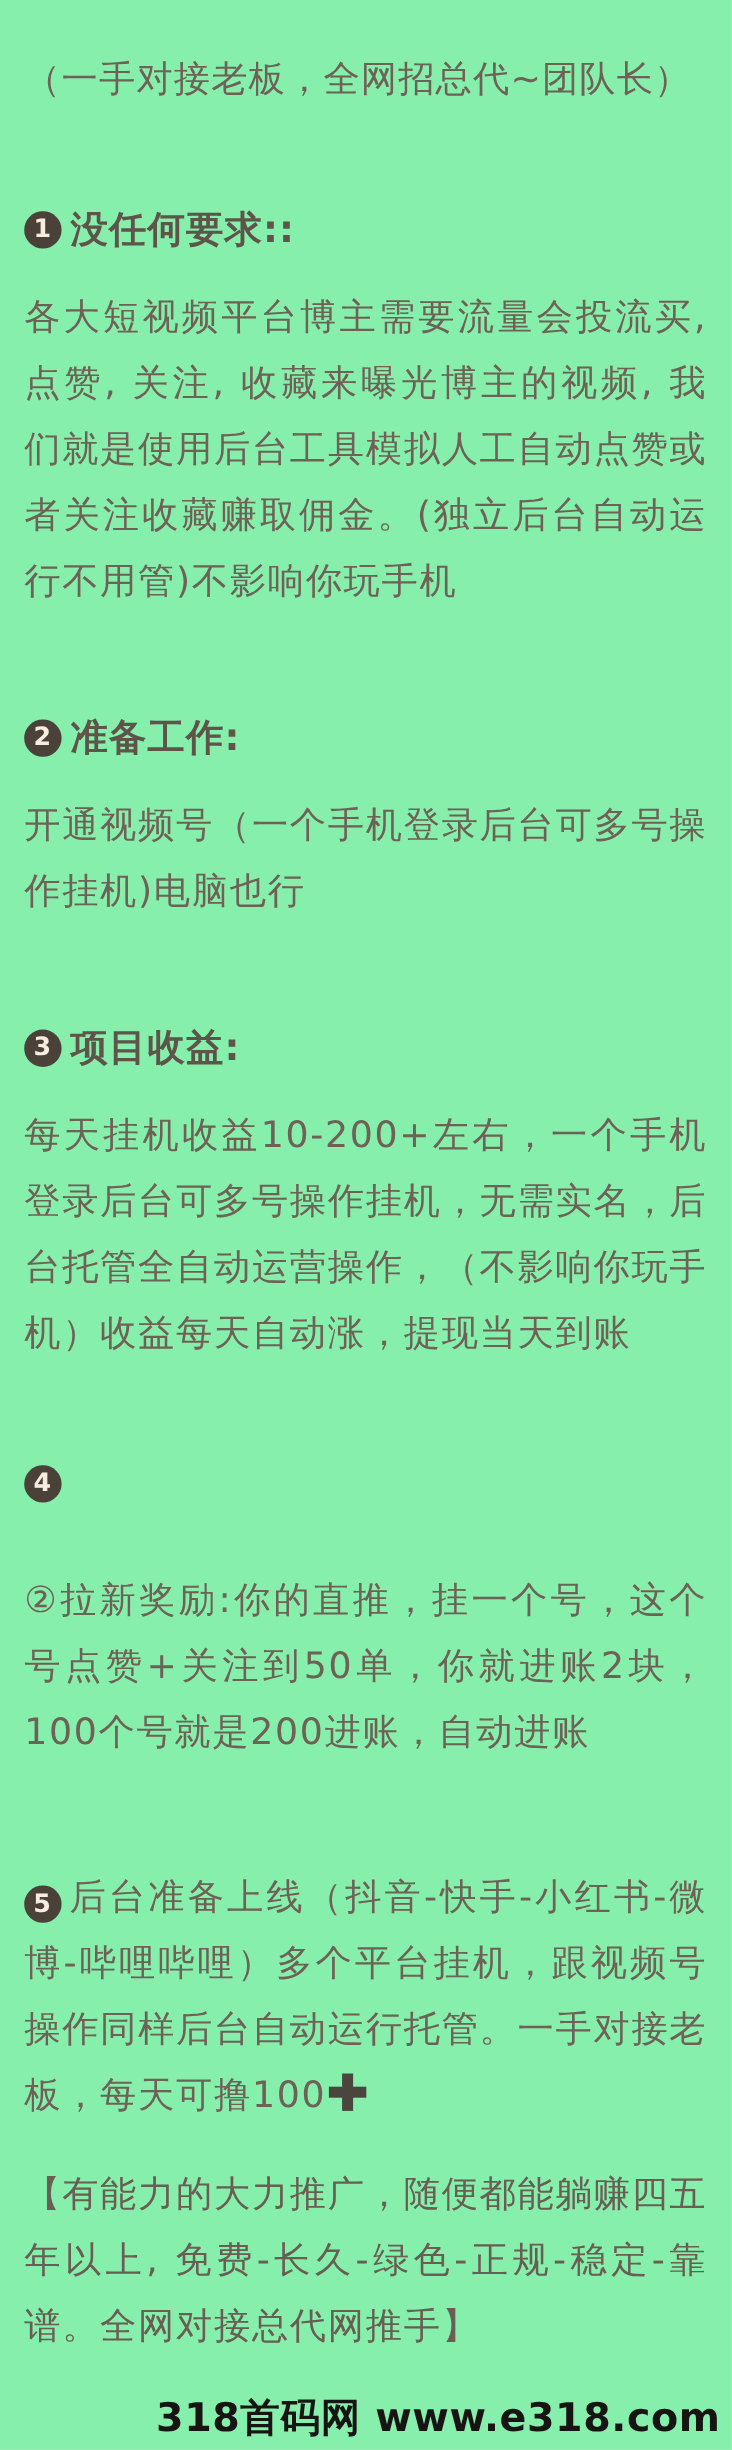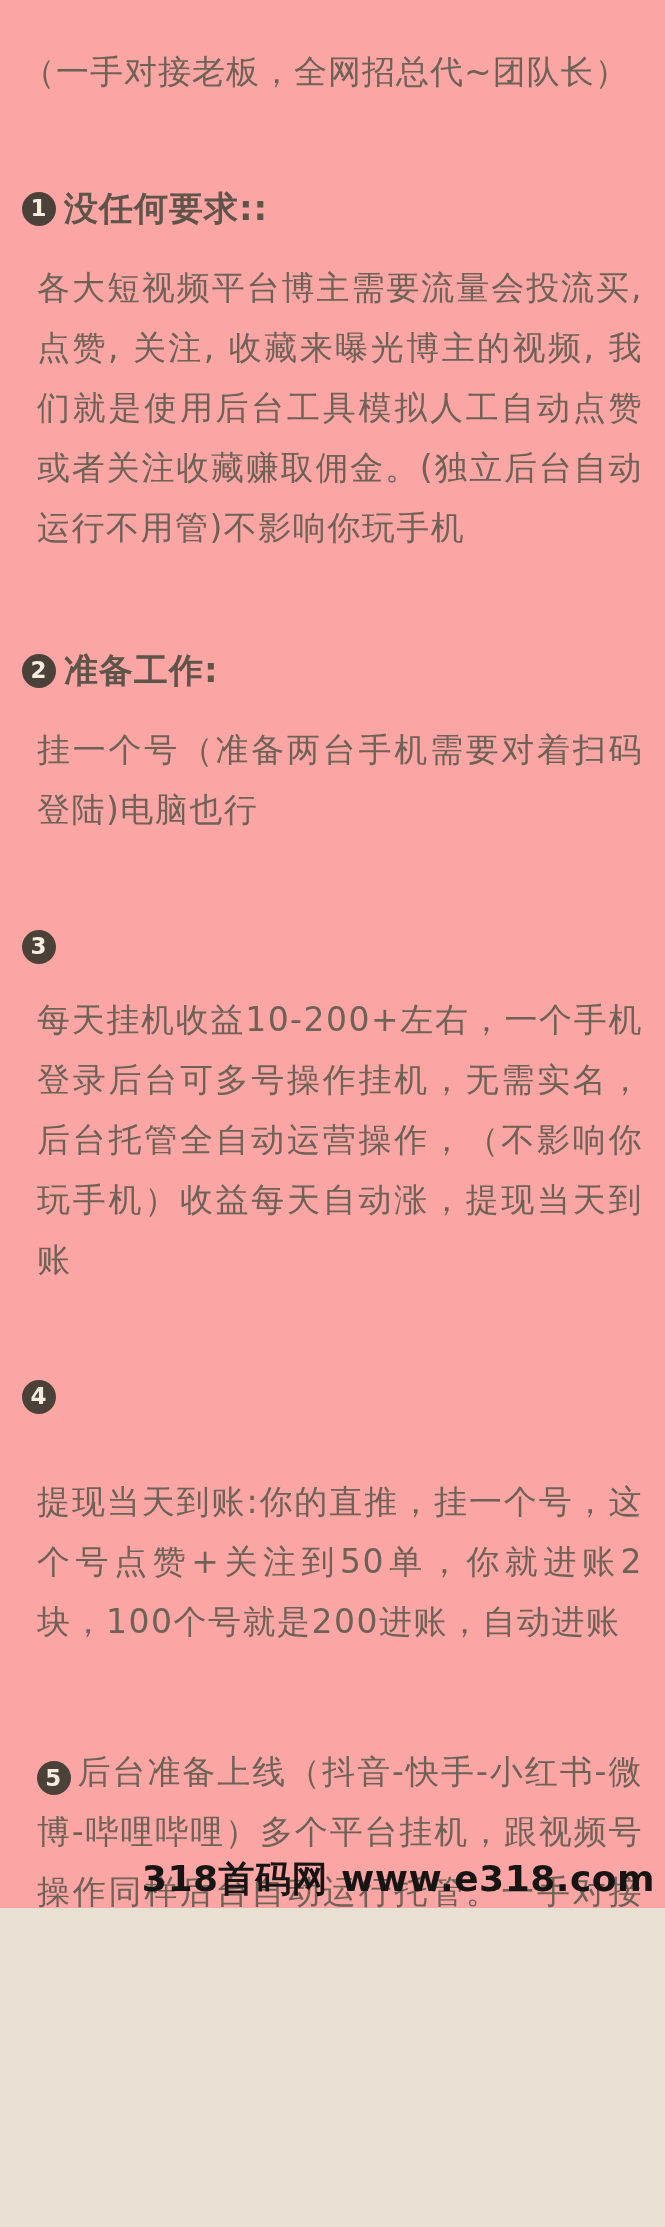--- a/index.html
+++ b/index.html
@@ -3,23 +3,23 @@
 <meta charset="utf-8">
 <style>
   html, body { margin: 0; padding: 0; }
   body {
     background: #e9dfd2;
     font-family: "DejaVu Sans", sans-serif;
   }
   .page {
     position: relative;
     width: 665px;
-    height: 1908px;
+    height: 2227px;
     margin: 0 auto;
-    background: #fca5a5;
+    background: #86efac;
     color: #6e6257;
     overflow: hidden;
     box-sizing: border-box;
     padding: 0 22px;
   }
   .header-line {
     padding-top: 48px;
     font-size: 33px;
     line-height: 1.45;
     letter-spacing: 1px;
@@ -43,21 +43,21 @@
     height: 34px;
     min-width: 34px;
     border-radius: 50%;
     background: #4a4138;
     color: #f6ecdf;
     font-size: 23px;
     font-weight: bold;
     line-height: 1;
   }
   .para {
-    margin: 26px 0 0 15px;
+    margin: 26px 0 0 0;
     font-size: 33px;
     line-height: 60px;
     letter-spacing: 1.5px;
     text-align: justify;
     color: #6e6257;
   }
   .para.sub-gap { margin-top: 58px; }
   .inline-section {
     margin-top: 90px;
   }
@@ -116,35 +116,36 @@
       <span>没任何要求::</span>
     </div>
     <p class="para">各大短视频平台博主需要流量会投流买,点赞, 关注, 收藏来曝光博主的视频, 我们就是使用后台工具模拟人工自动点赞或者关注收藏赚取佣金。(独立后台自动运行不用管)不影响你玩手机</p>
   </div>
 
   <div>
     <div class="section-title">
       <span class="bullet">2</span>
       <span>准备工作:</span>
     </div>
-    <p class="para">挂一个号（准备两台手机需要对着扫码登陆)电脑也行</p>
+    <p class="para">开通视频号（一个手机登录后台可多号操作挂机)电脑也行</p>
   </div>
 
   <div>
     <div class="section-title">
       <span class="bullet">3</span>
+      <span>项目收益:</span>
     </div>
     <p class="para">每天挂机收益10-200+左右，一个手机登录后台可多号操作挂机，无需实名，后台托管全自动运营操作，（不影响你玩手机）收益每天自动涨，提现当天到账</p>
   </div>
 
   <div>
     <div class="section-title">
       <span class="bullet">4</span>
     </div>
-    <p class="para sub-gap">提现当天到账:你的直推，挂一个号，这个号点赞+关注到50单，你就进账2块，100个号就是200进账，自动进账</p>
+    <p class="para sub-gap">②拉新奖励:你的直推，挂一个号，这个号点赞+关注到50单，你就进账2块，100个号就是200进账，自动进账</p>
   </div>
 
   <div class="inline-section">
     <p class="para" style="margin-top:0;"><span class="bullet">5</span><span>后台准备上线（抖音-快手-小红书-微博-哔哩哔哩）多个平台挂机，跟视频号操作同样后台自动运行托管。一手对接老板，每天可撸100</span><span class="plus-icon"></span></p>
   </div>
 
   <div class="footer-note">【有能力的大力推广，随便都能躺赚四五年以上, 免费-长久-绿色-正规-稳定-靠谱。全网对接总代网推手】</div>
 
   <div class="watermark">318首码网 www.e318.com</div>
 

